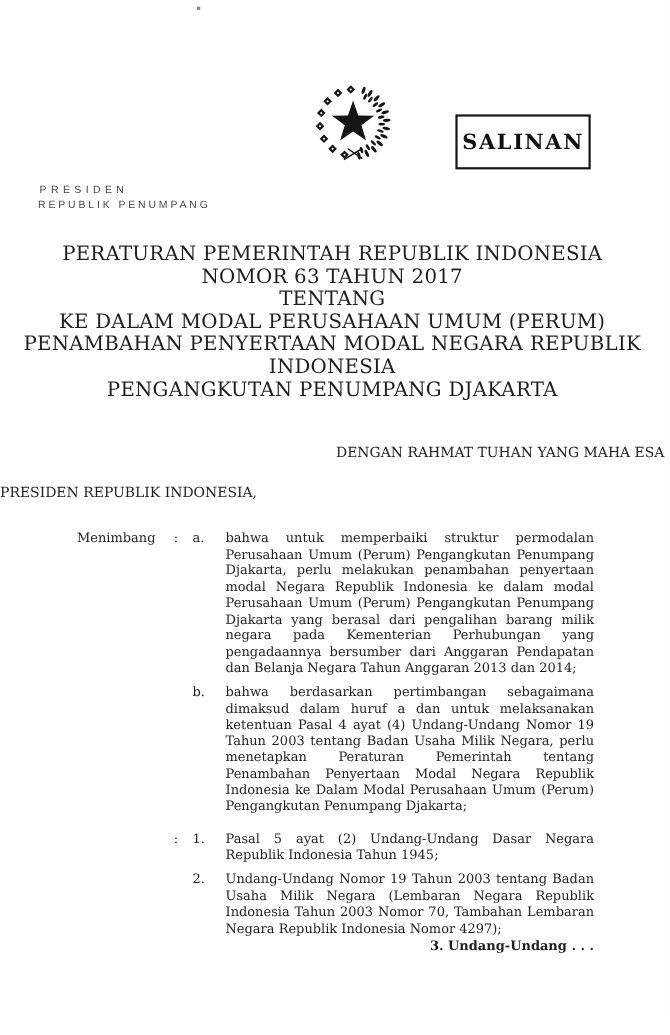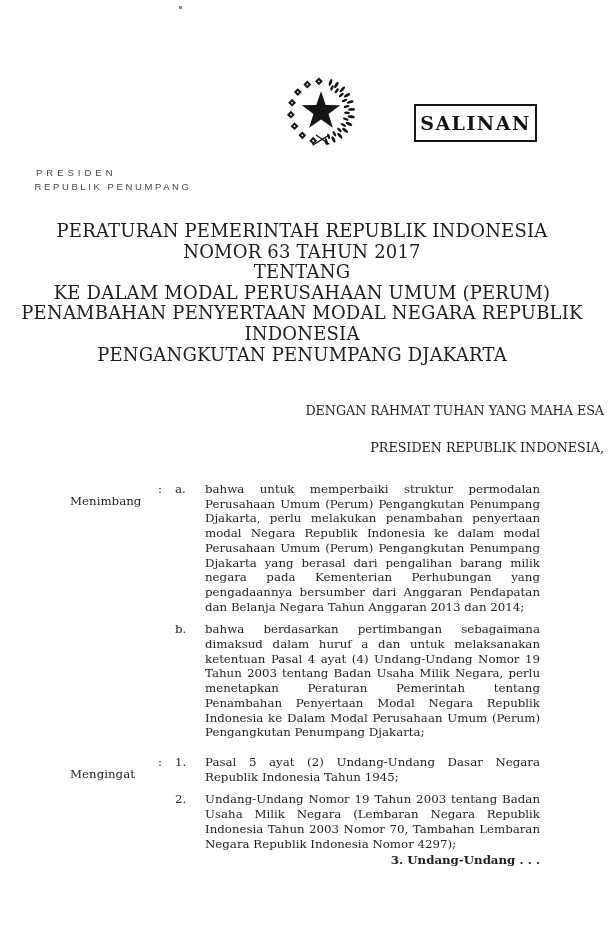--- a/index.html
+++ b/index.html
@@ -29,47 +29,47 @@
     text-indent: 4px;
   }
   .lh-line2 {
     margin-top: 3px;
     font-family: "Liberation Sans", sans-serif;
     font-size: 9.5px; letter-spacing: 2.6px; color: #474747;
     text-indent: 2.6px;
   }
   .salinan {
     position: absolute; left: 414px; top: 104px;
-    width: 123px; height: 38px;
+    width: 123px; height: 50px;
     border: 2.5px solid #151515;
     display: flex; align-items: center; justify-content: center;
     font-size: 19px; font-weight: bold; letter-spacing: 1.5px;
     color: #111;
   }
   .title-block {
     position: absolute; top: 221px; left: 0; right: 5px;
     text-align: center;
     font-size: 18px; line-height: 20.6px; letter-spacing: 0.2px;
   }
   .invocation {
     position: absolute; top: 403px; left: 0; right: 5px;
     text-align: right; font-size: 12.7px;
   }
   .authority {
     position: absolute; top: 440px; left: 0; right: 5px;
-    text-align: right; font-size: 12.7px;
+    text-align: left; font-size: 12.7px;
   }
   .clause-grid {
     position: absolute; left: 70px; width: 470px;
     display: grid;
     grid-template-columns: 88px 17px 30px 1fr;
     row-gap: 8px;
     font-size: 11.8px; line-height: 14.7px;
   }
-  .clause-grid .label { grid-column: 1; margin-top: 12px; }
+  .clause-grid .label { grid-column: 1; }
   .clause-grid .sep   { grid-column: 2; }
   .clause-grid .marker{ grid-column: 3; }
   .clause-grid .ctext { grid-column: 4; text-align: justify; }
   .menimbang { top: 482px; }
   .mengingat { top: 755px; }
   .catchword {
     position: absolute; top: 853px; right: 69px;
     font-size: 11.8px;
     font-weight: bold;
   }
@@ -178,21 +178,20 @@
     <div class="marker">a.</div>
     <div class="ctext">bahwa untuk memperbaiki struktur permodalan Perusahaan Umum (Perum) Pengangkutan Penumpang Djakarta, perlu melakukan penambahan penyertaan modal Negara Republik Indonesia ke dalam modal Perusahaan Umum (Perum) Pengangkutan Penumpang Djakarta yang berasal dari pengalihan barang milik negara pada Kementerian Perhubungan yang pengadaannya bersumber dari Anggaran Pendapatan dan Belanja Negara Tahun Anggaran 2013 dan 2014;</div>
 
     <div class="label"></div>
     <div class="sep"></div>
     <div class="marker">b.</div>
     <div class="ctext">bahwa berdasarkan pertimbangan sebagaimana dimaksud dalam huruf a dan untuk melaksanakan ketentuan Pasal 4 ayat (4) Undang-Undang Nomor 19 Tahun 2003 tentang Badan Usaha Milik Negara, perlu menetapkan Peraturan Pemerintah tentang Penambahan Penyertaan Modal Negara Republik Indonesia ke Dalam Modal Perusahaan Umum (Perum) Pengangkutan Penumpang Djakarta;</div>
   </div>
 
   <div class="clause-grid mengingat">
-    <div class="label">Mengingat</div>
     <div class="sep">:</div>
     <div class="marker">1.</div>
     <div class="ctext">Pasal 5 ayat (2) Undang-Undang Dasar Negara Republik Indonesia Tahun 1945;</div>
 
     <div class="label"></div>
     <div class="sep"></div>
     <div class="marker">2.</div>
     <div class="ctext">Undang-Undang Nomor 19 Tahun 2003 tentang Badan Usaha Milik Negara (Lembaran Negara Republik Indonesia Tahun 2003 Nomor 70, Tambahan Lembaran Negara Republik Indonesia Nomor 4297);</div>
   </div>
 

